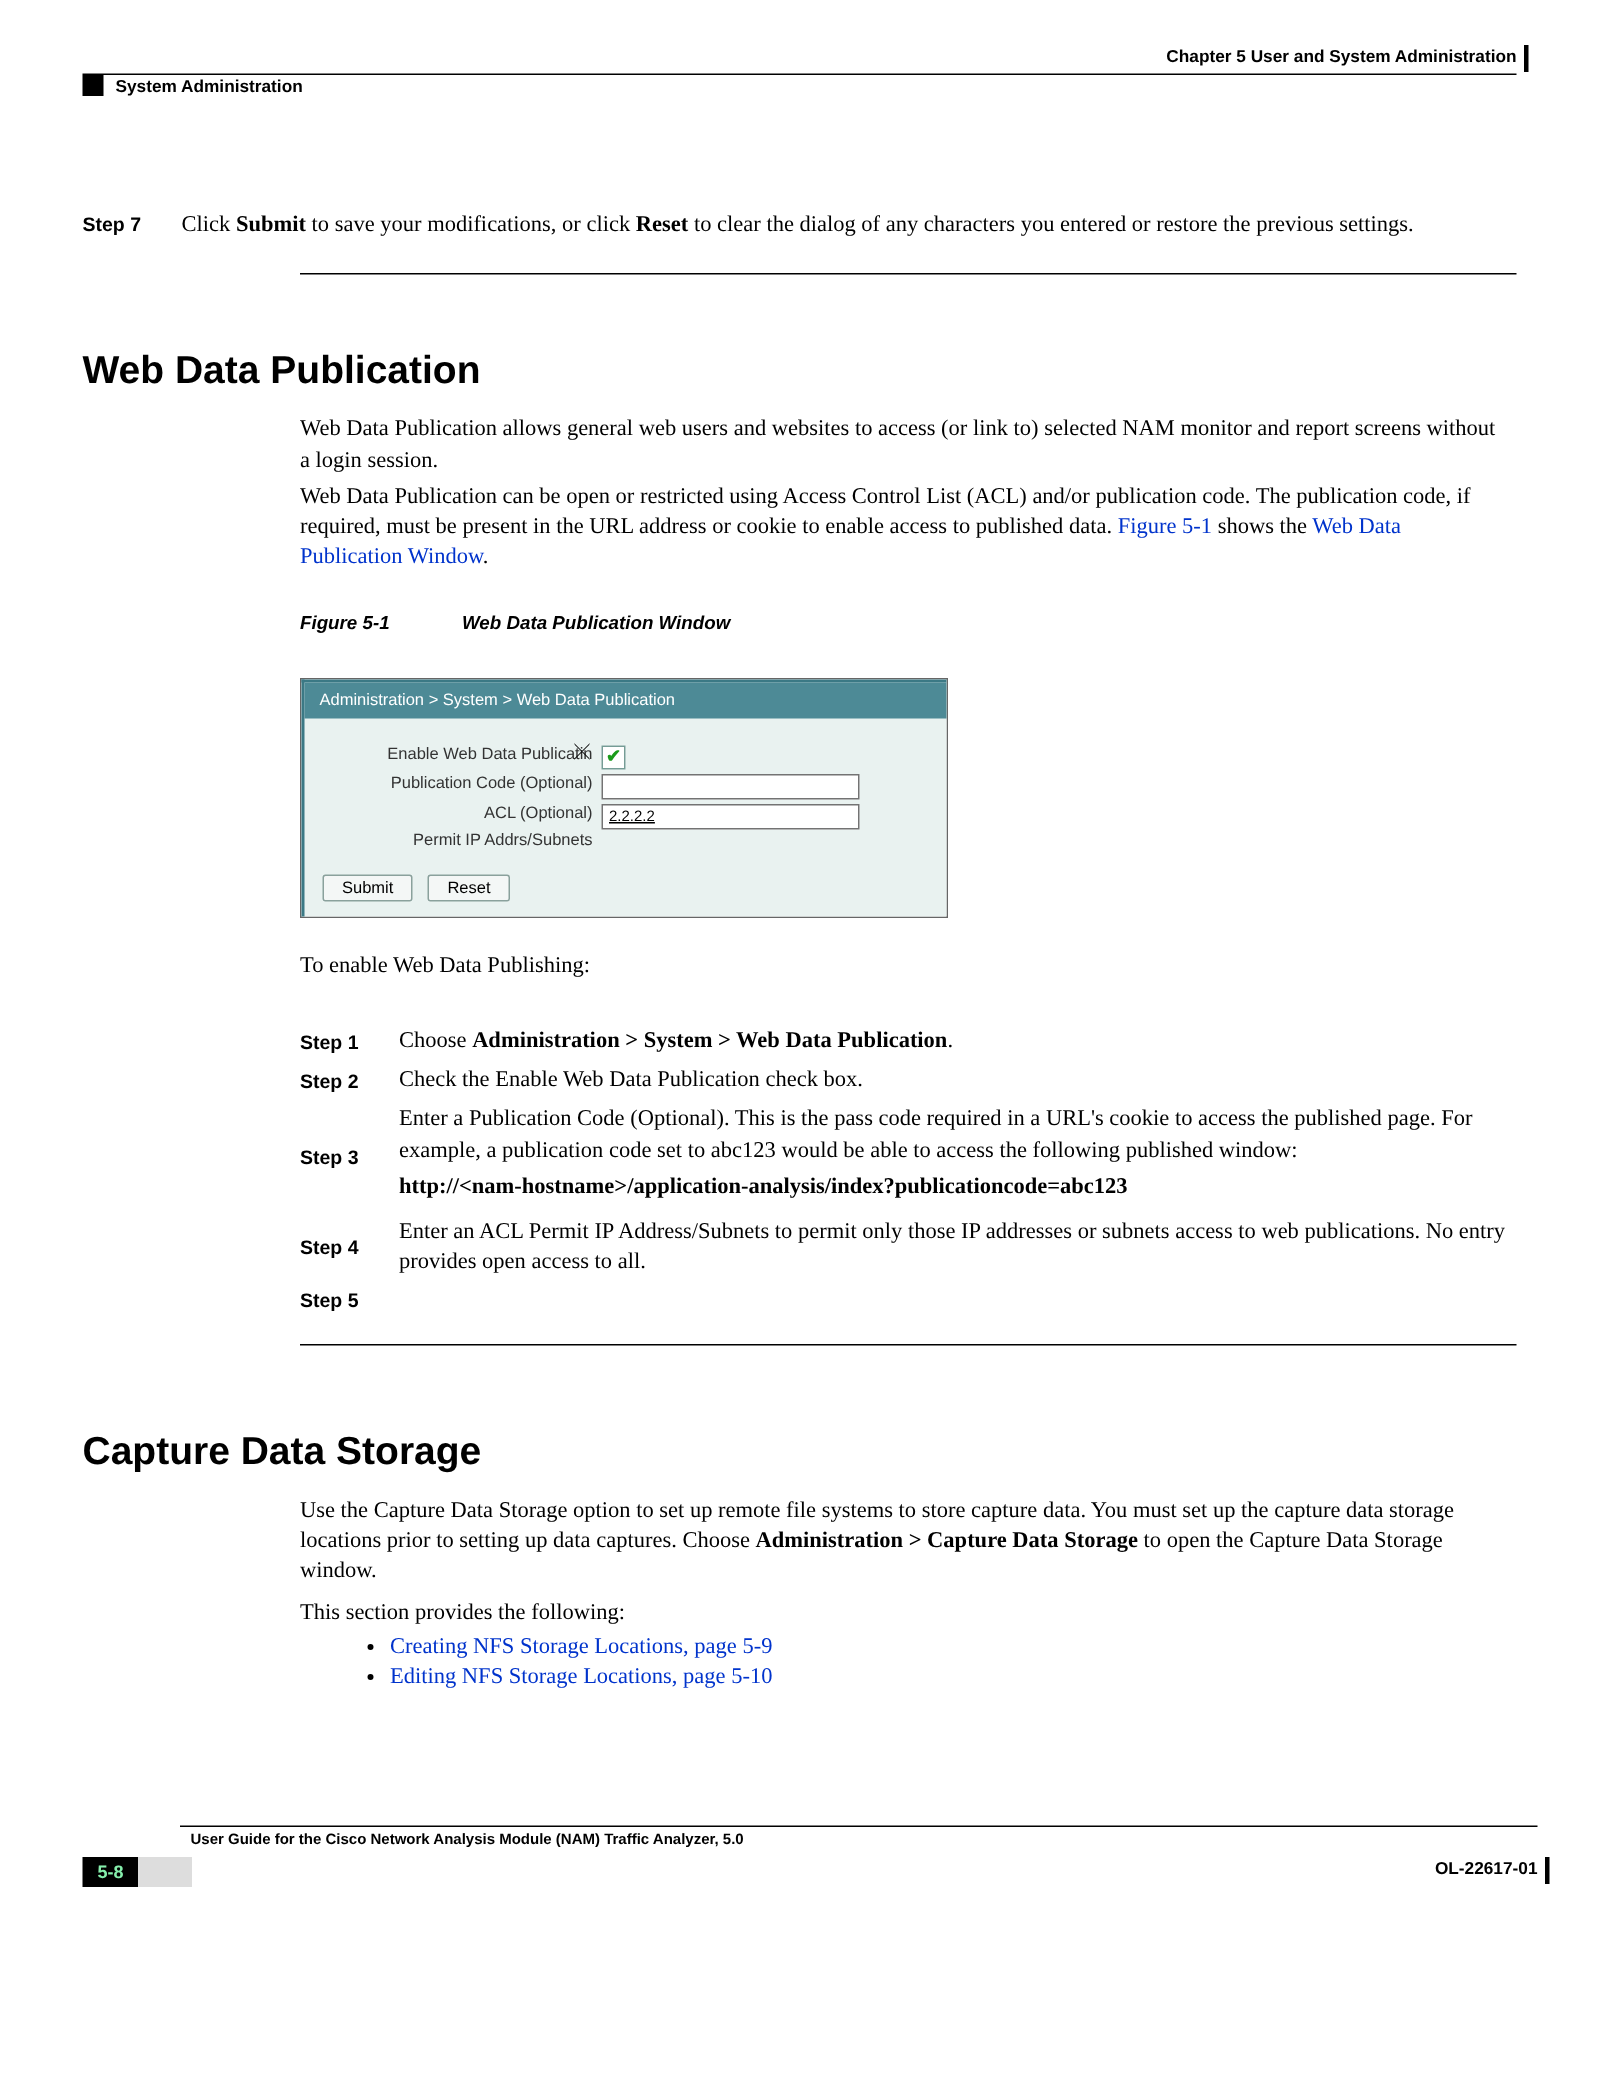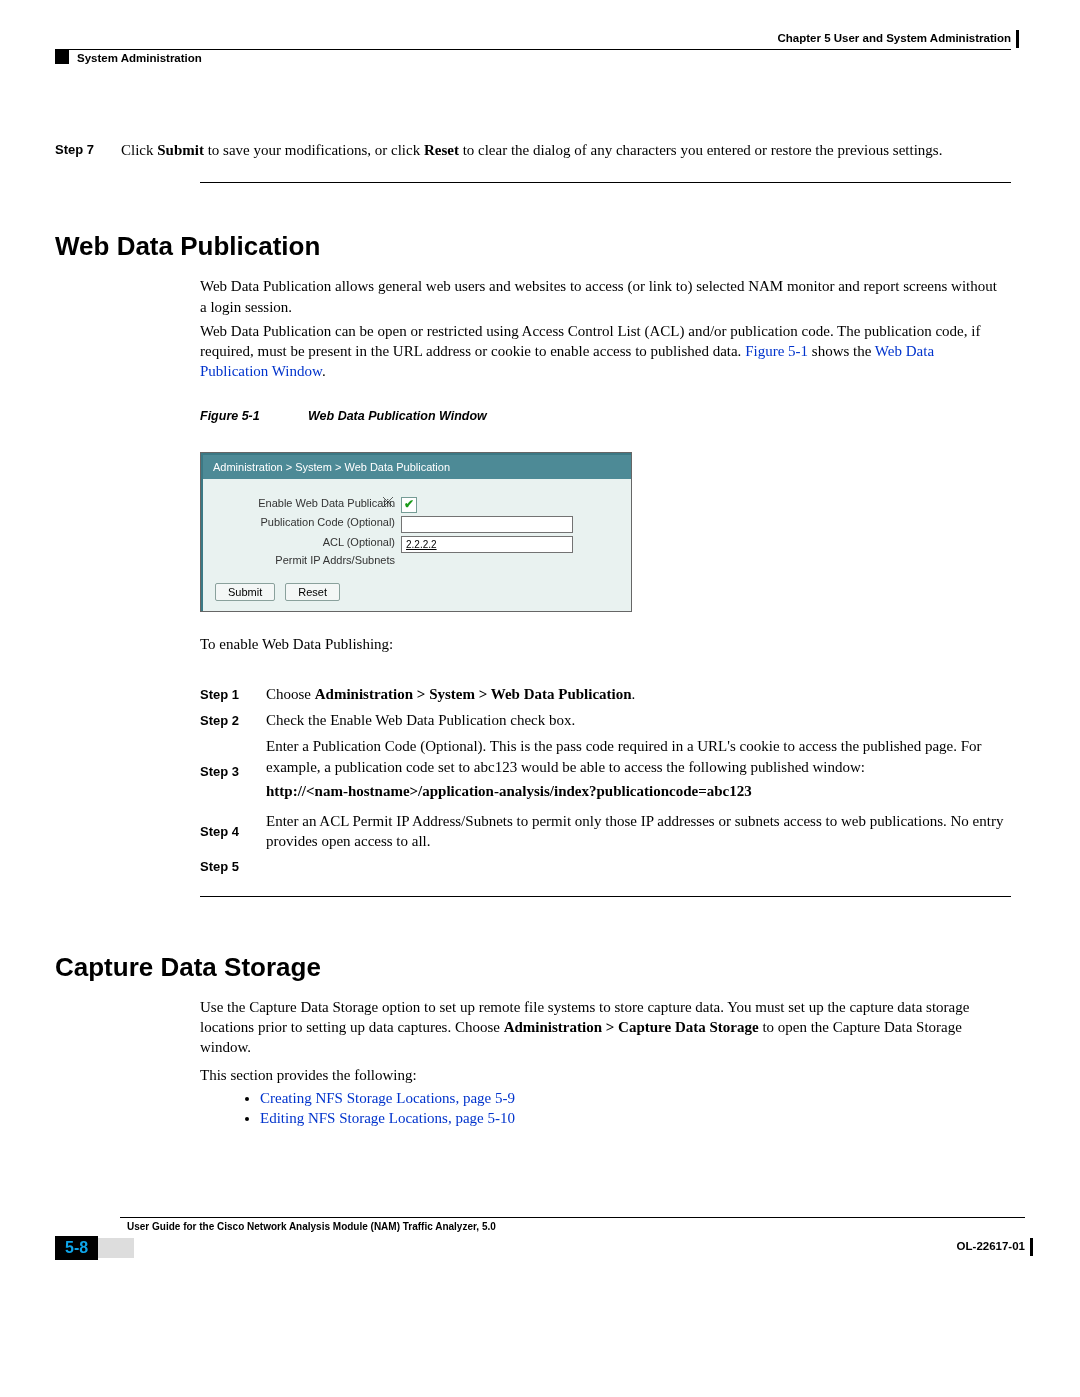--- a/index.html
+++ b/index.html
@@ -259,23 +259,23 @@
     position: relative;
     margin-top: 6px;
     height: 22px;
   }
   .pagenum-box {
     display:inline-flex;
     align-items:center;
     height: 20px;
   }
   .blkbox {
-    background:#000; color:#0ea5e9;
+    background:#000; color:#86efac;
     font-family: Arial, sans-serif;
-    font-size: 16px; font-weight: bold;
+    font-size: 12px; font-weight: bold;
     padding: 3px 10px;
   }
   .greybox {
     background:#ddd; width: 36px; height: 20px;
     display:inline-block;
   }
   .ol {
     position:absolute; right:0; top:2px;
     font-family: Arial, sans-serif;
     font-size: 11.5px; font-weight: bold;

